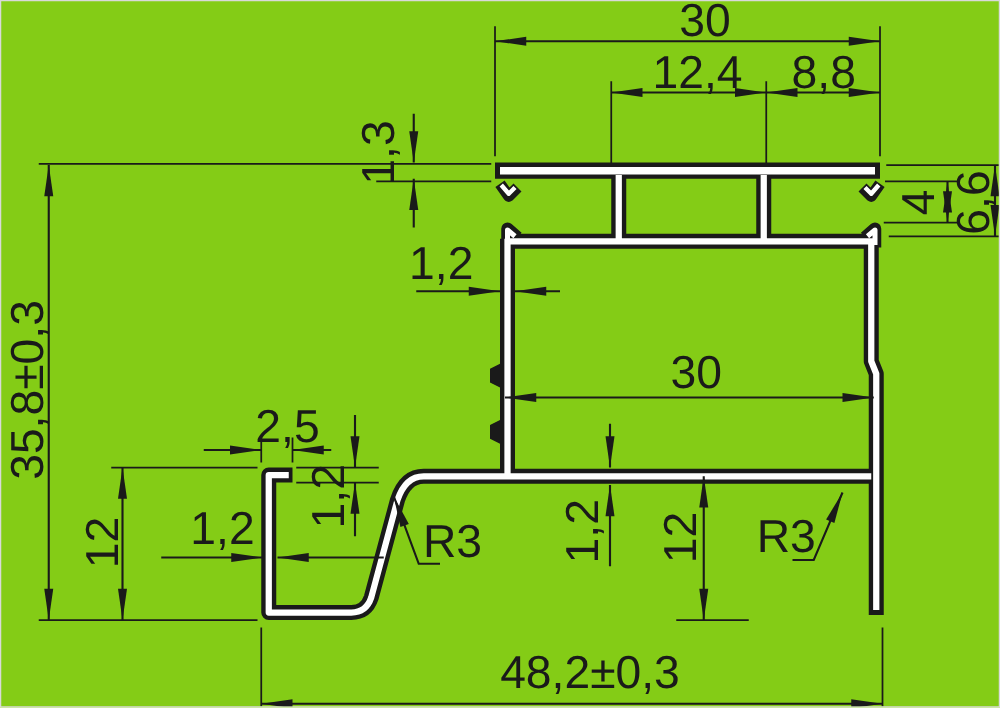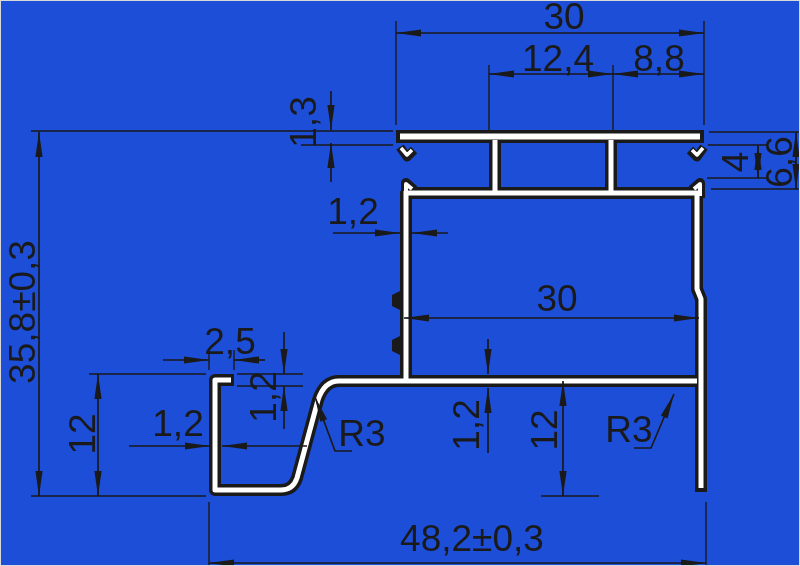--- a/index.html
+++ b/index.html
@@ -1,16 +1,16 @@
 <!DOCTYPE html>
 <html><head>
 <meta charset="utf-8">
 <style>
   html,body{margin:0;padding:0;background:#ffffff;}
-  #stage{width:800px;height:566px;position:relative;background:#1d4ed8;
+  #stage{width:800px;height:566px;position:relative;background:#84cc16;
          box-sizing:border-box;border:1px solid #d9d9d9;overflow:hidden;
          font-family:"Liberation Sans", sans-serif;}
   svg{display:block;}
   .dim-text{font-family:"Liberation Sans", sans-serif;font-size:37px;fill:#1a1a1a;
             text-anchor:middle;}
   .dim-line{stroke:#1a1a1a;stroke-width:1.7;fill:none;}
   .ext-line{stroke:#1a1a1a;stroke-width:1.4;fill:none;}
   .pro-b{stroke:#1a1a1a;fill:none;stroke-linejoin:round;}
   .pro-w{stroke:#ffffff;fill:none;stroke-linejoin:round;}
 </style>

